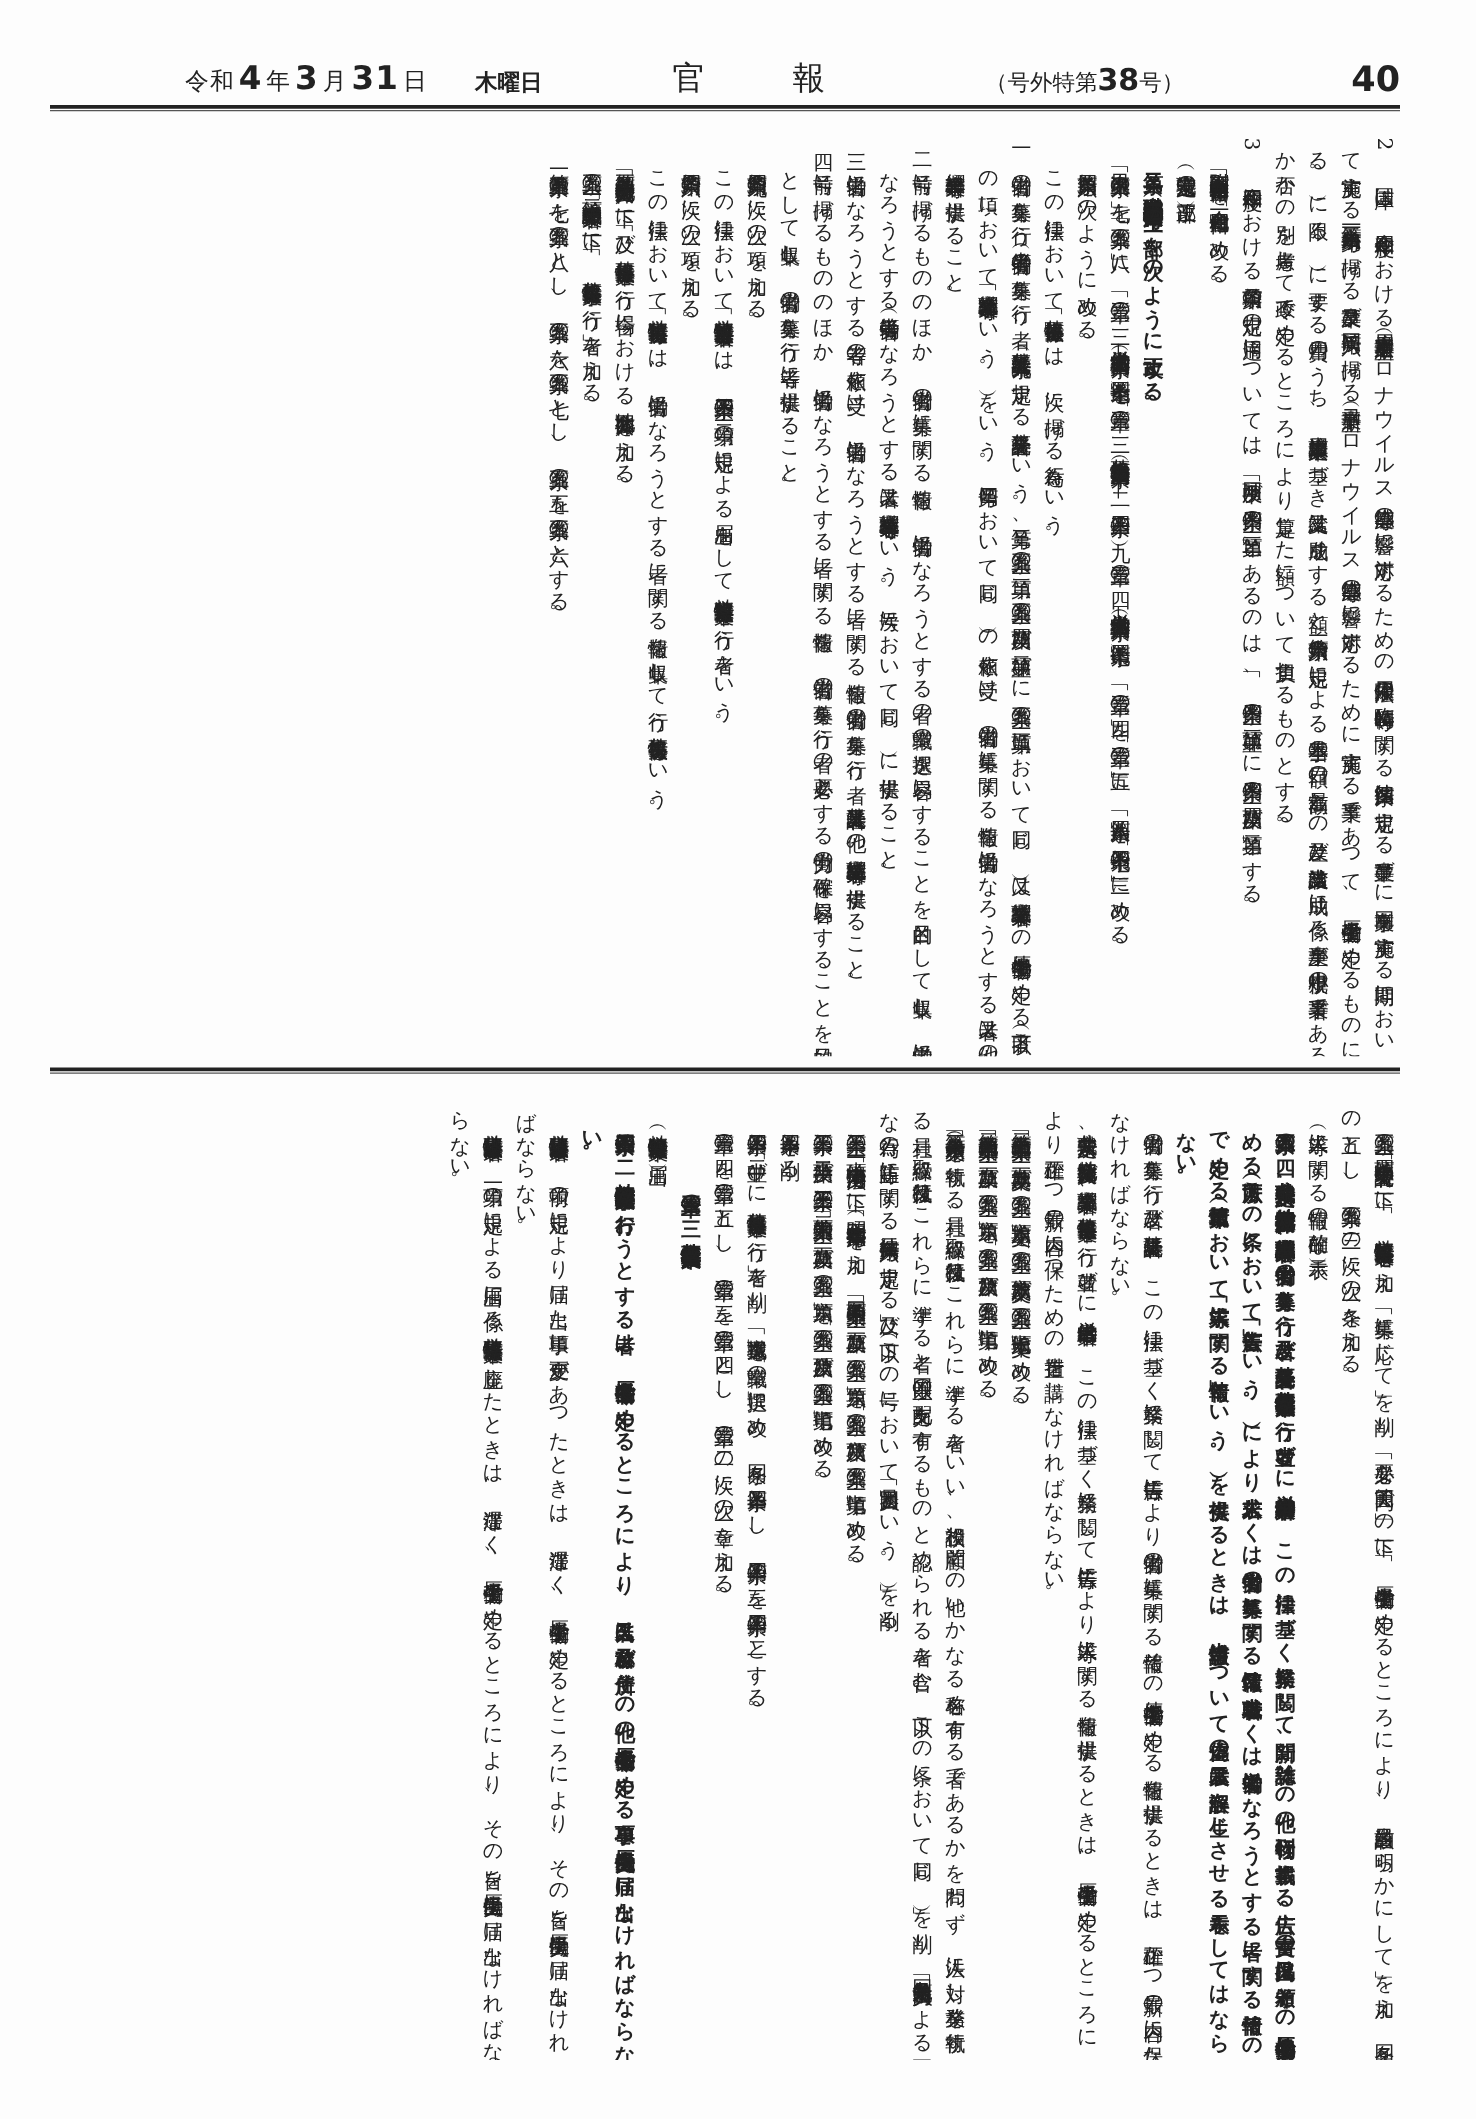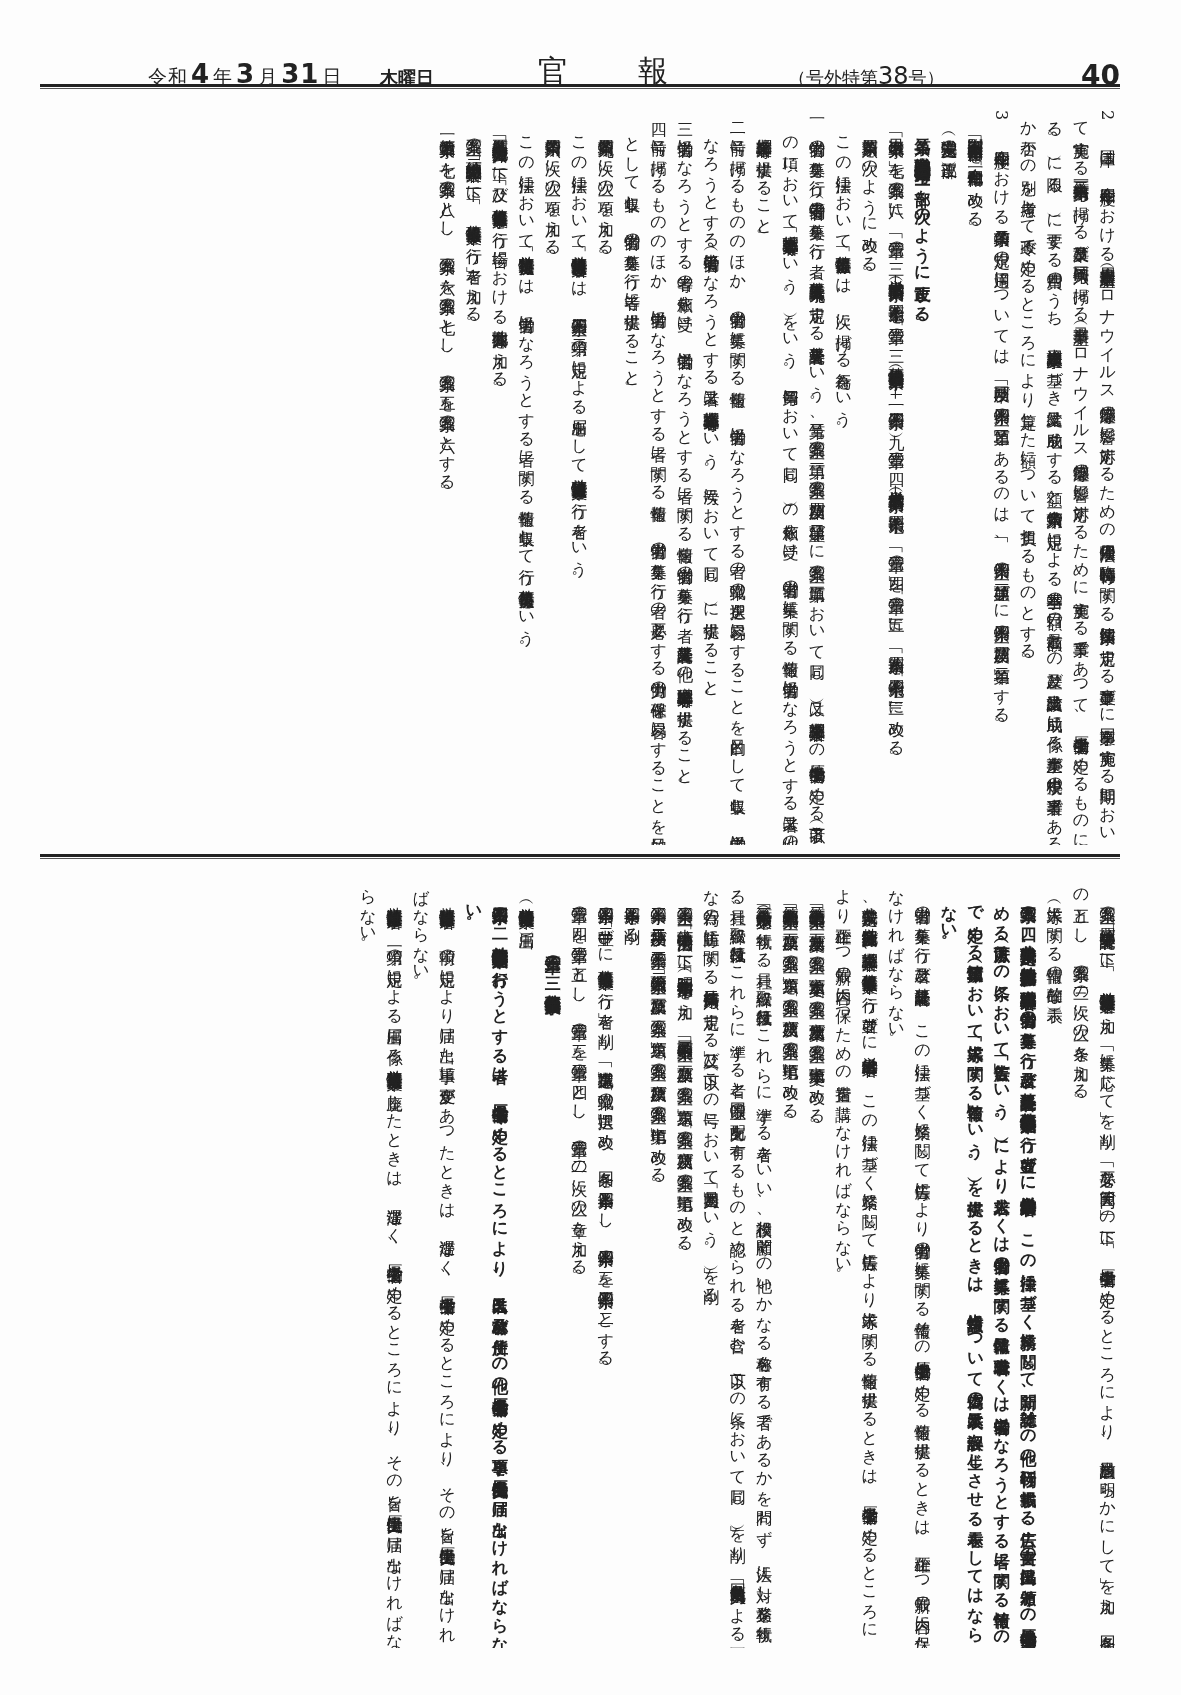--- a/index.html
+++ b/index.html
@@ -1,26 +1,26 @@
 <!DOCTYPE html>
 <html><head>
 <meta charset="utf-8">
 <style>
   html, body { margin: 0; padding: 0; background: #ffffff; }
   body { width: 1181px; height: 1695px; position: relative; overflow: hidden;
          font-family: "DejaVu Serif", "Liberation Serif", serif; color: #222; }
   .page { position: absolute; left: 0; top: 0; width: 1181px; height: 1695px; background: #fdfdfd; }
   .header { position: absolute; left: 40px; top: 46px; width: 1080px; height: 36px;
-            display: flex; align-items: flex-end; font-family: "DejaVu Sans", sans-serif; margin-top: 12px; }
+            display: flex; align-items: flex-end; font-family: "DejaVu Sans", sans-serif; }
   .header .date { position: absolute; left: 108px; bottom: 4px; font-size: 19px; letter-spacing: 1px; }
   .header .date b { font-size: 26px; font-weight: bold; margin: 0 3px; }
   .header .weekday { position: absolute; left: 340px; bottom: 4px; font-size: 18px; font-weight: bold; }
-  .header .title { position: absolute; left: 498px; bottom: 2px; font-size: 30px; letter-spacing: 70px; font-family: Liberation Mono, monospace; }
+  .header .title { position: absolute; left: 498px; bottom: 2px; font-size: 26px; letter-spacing: 70px; font-family: Liberation Mono, monospace; }
   .header .issue { position: absolute; left: 748px; bottom: 4px; font-size: 18px; }
-  .header .issue b { font-size: 24px; font-weight: normal; }
+  .header .issue b { font-size: 24px; font-weight: bold; }
   .header .pageno { position: absolute; right: 0; bottom: 2px; font-size: 28px; font-weight: bold; }
   .rule-top { position: absolute; left: 40px; top: 84px; width: 1080px; height: 3px; background: #222; }
   .rule-top2 { position: absolute; left: 40px; top: 88px; width: 1080px; height: 1px; background: #555; }
   .rule-mid { position: absolute; left: 40px; top: 854px; width: 1080px; height: 3px; background: #222; }
   .rule-mid2 { position: absolute; left: 40px; top: 858px; width: 1080px; height: 1px; background: #555; }
 
   .tier { position: absolute; left: 52px; width: 1068px; }
   .tier.upper { top: 110px; height: 735px; }
   .tier.lower { top: 878px; height: 770px; }
   .vtext { writing-mode: vertical-rl; -webkit-writing-mode: vertical-rl;

